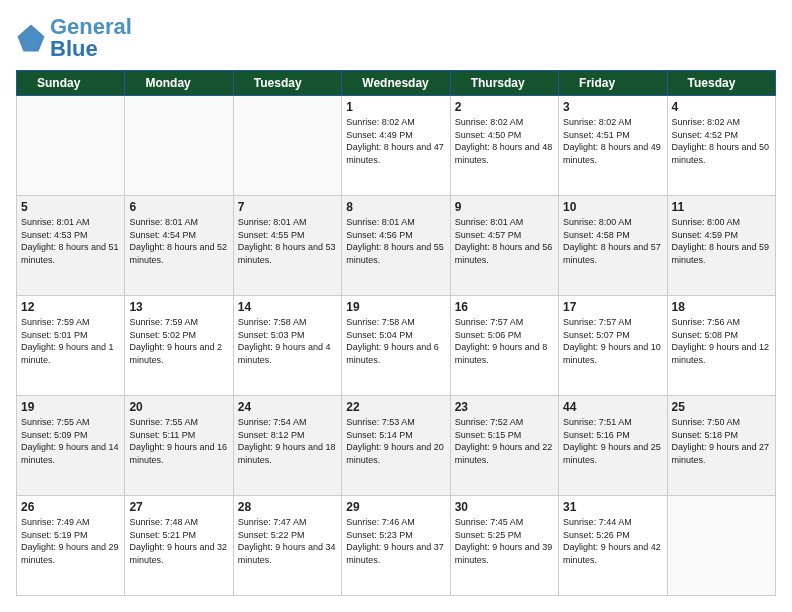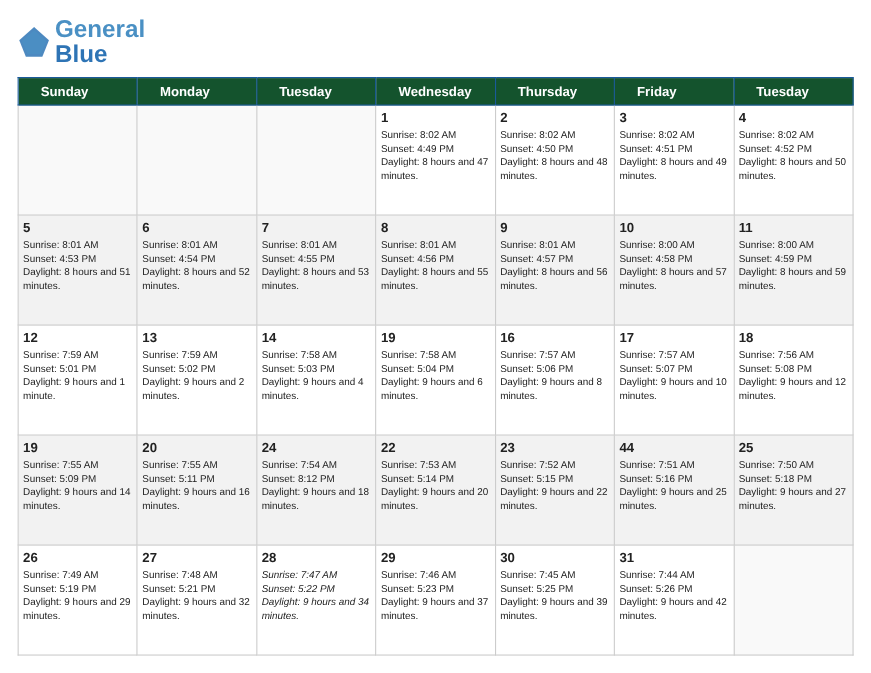--- a/index.html
+++ b/index.html
@@ -301,21 +301,21 @@
 Daylight: 9 hours and 29 minutes.</div>
           </td>
           <td>
             <span class="day-num">27</span>
             <div class="day-info" style="white-space: pre-line;">Sunrise: 7:48 AM
 Sunset: 5:21 PM
 Daylight: 9 hours and 32 minutes.</div>
           </td>
           <td>
             <span class="day-num">28</span>
-            <div class="day-info" style="white-space: pre-line; font-style: italic;">Sunrise: 7:47 AM
+            <div class="day-info" style="white-space: pre-line;">Sunrise: 7:47 AM
 Sunset: 5:22 PM
 Daylight: 9 hours and 34 minutes.</div>
           </td>
           <td>
             <span class="day-num">29</span>
             <div class="day-info" style="white-space: pre-line;">Sunrise: 7:46 AM
 Sunset: 5:23 PM
 Daylight: 9 hours and 37 minutes.</div>
           </td>
           <td>

